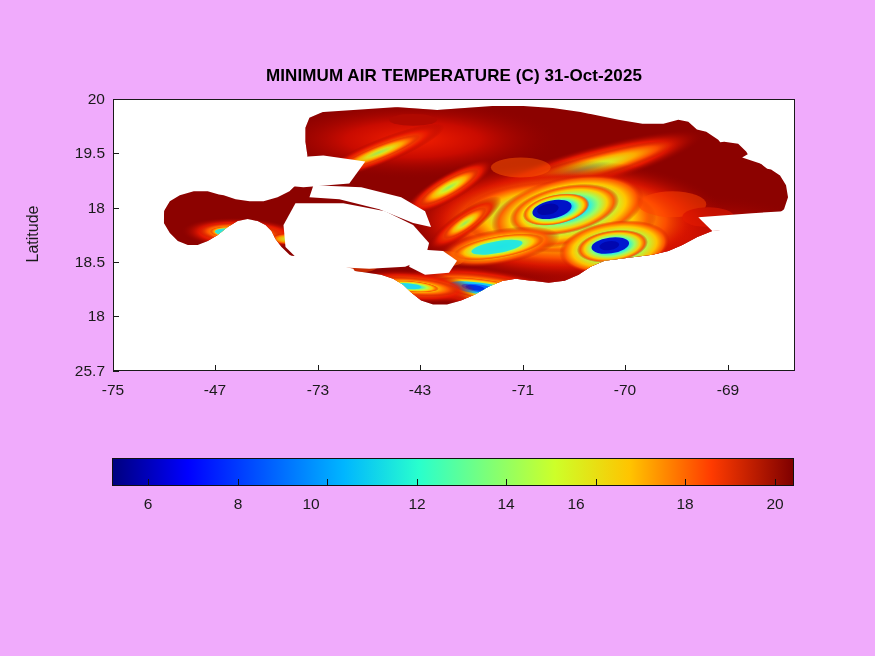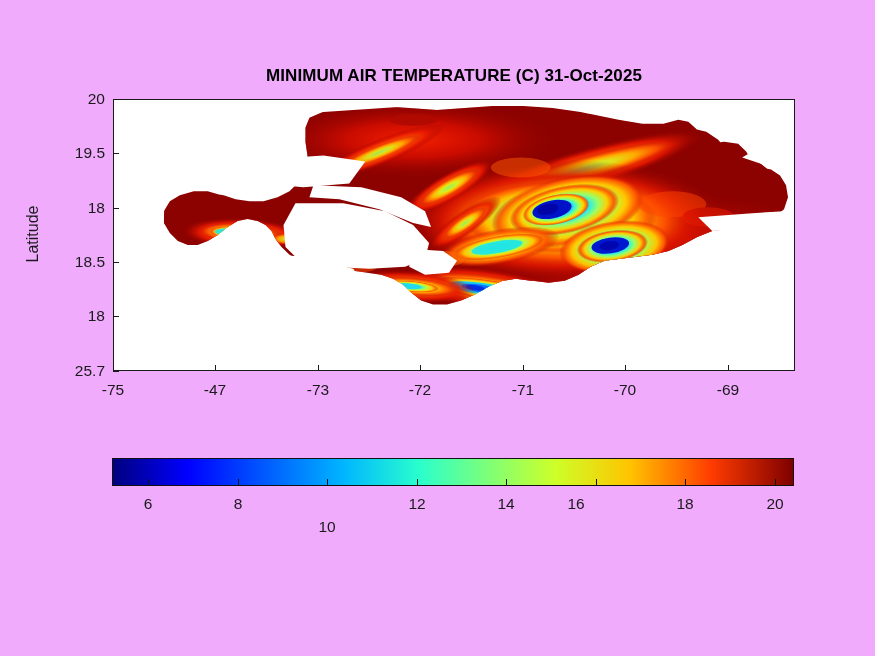--- a/index.html
+++ b/index.html
@@ -278,21 +278,21 @@
   <div class="tick-x" style="left:215px;"></div>
   <div class="tick-x" style="left:318px;"></div>
   <div class="tick-x" style="left:420px;"></div>
   <div class="tick-x" style="left:523px;"></div>
   <div class="tick-x" style="left:625px;"></div>
   <div class="tick-x" style="left:728px;"></div>
 
   <div class="xlab" style="left:78px;">-75</div>
   <div class="xlab" style="left:180px;">-47</div>
   <div class="xlab" style="left:283px;">-73</div>
-  <div class="xlab" style="left:385px;">-72</div>
+  <div class="xlab" style="left:385px;">-43</div>
   <div class="xlab" style="left:488px;">-71</div>
   <div class="xlab" style="left:590px;">-70</div>
   <div class="xlab" style="left:693px;">-69</div>
 
   <div class="tick-y" style="top:371px;"></div>
   <div class="tick-y" style="top:316px;"></div>
   <div class="tick-y" style="top:262px;"></div>
   <div class="tick-y" style="top:208px;"></div>
   <div class="tick-y" style="top:153px;"></div>
   <div class="tick-y" style="top:99px;"></div>
@@ -316,20 +316,20 @@
   <div class="cb-tick" style="left:238px;"></div>
   <div class="cb-tick" style="left:327px;"></div>
   <div class="cb-tick" style="left:417px;"></div>
   <div class="cb-tick" style="left:506px;"></div>
   <div class="cb-tick" style="left:596px;"></div>
   <div class="cb-tick" style="left:685px;"></div>
   <div class="cb-tick" style="left:775px;"></div>
 
   <div class="cblab" style="left:118px;">6</div>
   <div class="cblab" style="left:208px;">8</div>
-  <div class="cblab" style="left:297px;margin-top:23px;">10</div>
+  <div class="cblab" style="left:281px;">10</div>
   <div class="cblab" style="left:387px;">12</div>
   <div class="cblab" style="left:476px;">14</div>
   <div class="cblab" style="left:546px;">16</div>
   <div class="cblab" style="left:655px;">18</div>
   <div class="cblab" style="left:745px;">20</div>
 
 </div>
 
 </body></html>

